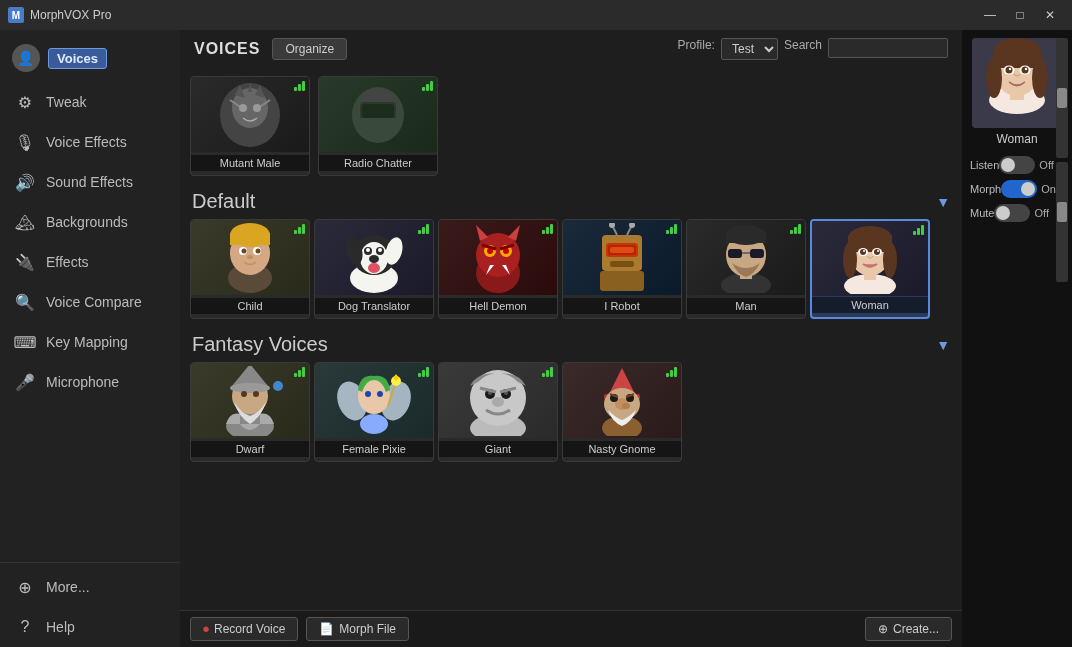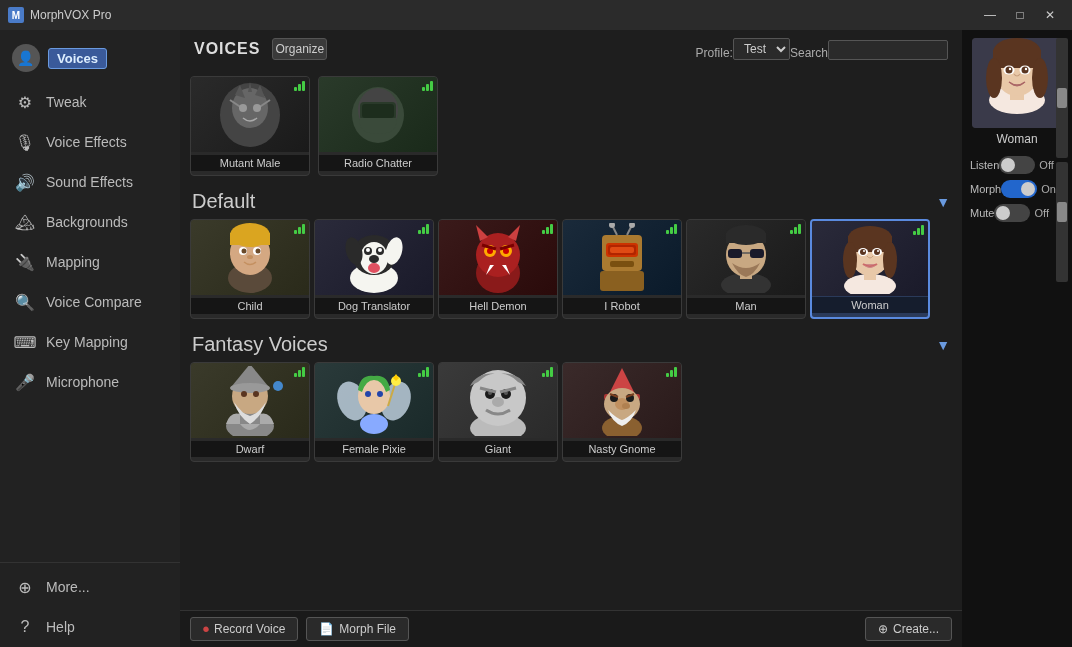--- a/index.html
+++ b/index.html
@@ -127,28 +127,29 @@
     .voices-title {
       font-size: 16px;
       font-weight: bold;
       color: #ddd;
       letter-spacing: 1px;
     }
     .organize-btn {
       background: #3a3a3a;
       border: 1px solid #555;
       color: #ccc;
-      padding: 3px 2px;
+      padding: 3px 12px;
       border-radius: 3px;
       font-size: 12px;
       cursor: pointer;
     }
     .profile-section {
       display: flex;
-      align-items: flex-end;
+      align-items: flex-start;
+      gap: 6px;
       margin-left: auto;
     }
     .profile-label { font-size: 12px; color: #aaa; }
     .profile-select {
       background: #2a2a2a;
       border: 1px solid #555;
       color: #ccc;
       padding: 2px 6px;
       font-size: 12px;
       border-radius: 2px;
@@ -425,21 +426,21 @@
     <div class="sidebar-item">
       <span class="sidebar-icon">🔊</span>
       <span>Sound Effects</span>
     </div>
     <div class="sidebar-item">
       <span class="sidebar-icon">🏔</span>
       <span>Backgrounds</span>
     </div>
     <div class="sidebar-item">
       <span class="sidebar-icon">🔌</span>
-      <span>Mapping</span>
+      <span>Effects</span>
     </div>
     <div class="sidebar-item">
       <span class="sidebar-icon">🔍</span>
       <span>Voice Compare</span>
     </div>
     <div class="sidebar-item">
       <span class="sidebar-icon">⌨</span>
       <span>Key Mapping</span>
     </div>
     <div class="sidebar-item">

